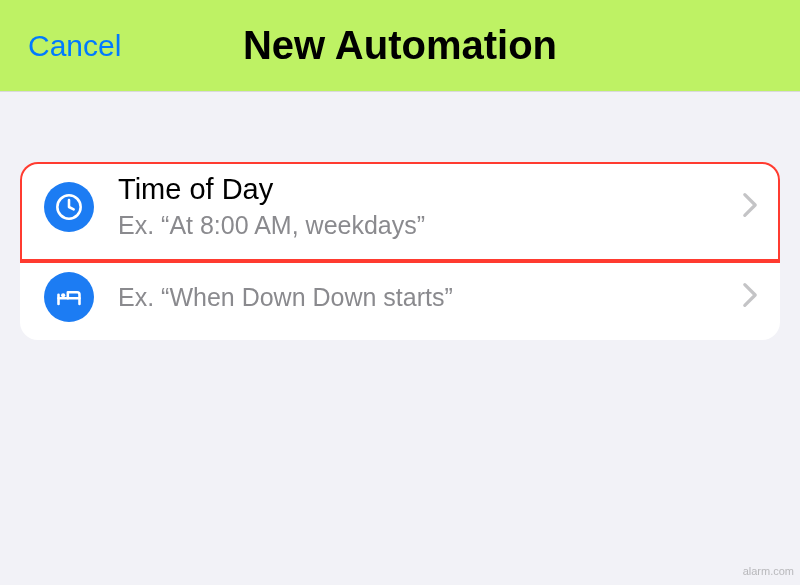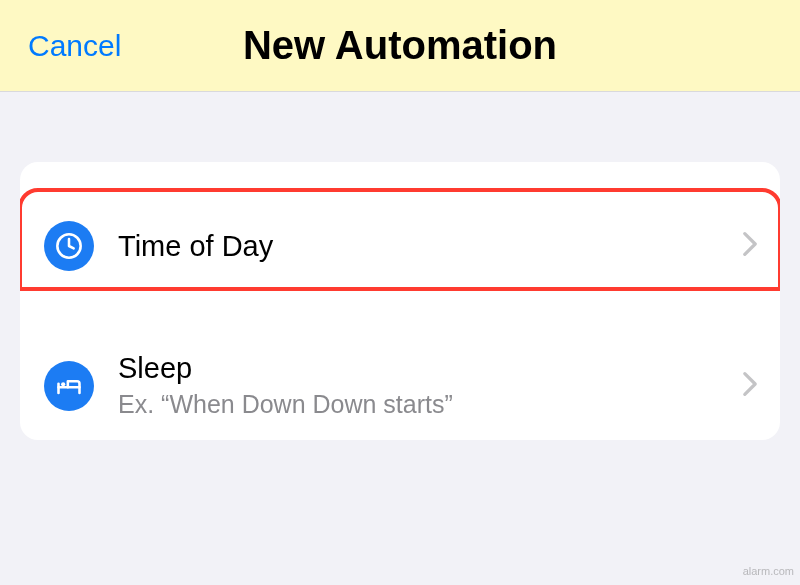--- a/index.html
+++ b/index.html
@@ -12,21 +12,21 @@
       background: #f2f2f7;
       width: 800px;
       height: 585px;
       position: relative;
       overflow: hidden;
     }
     .nav-bar {
       display: flex;
       align-items: center;
       height: 92px;
-      background: #fef9c3;
+      background: #bef264;
       border-bottom: 1px solid #d9d9dc;
       position: relative;
     }
     .cancel-btn {
       color: #007aff;
       font-size: 30px;
       font-weight: 400;
       padding-left: 28px;
       cursor: pointer;
     }
@@ -42,23 +42,22 @@
       padding: 70px 20px 20px 20px;
     }
     .group {
       background: #fff;
       border-radius: 18px;
       overflow: hidden;
     }
     .item {
       display: flex;
       align-items: center;
-      padding: 31px 22px 18px 24px;
+      padding: 9px 22px 18px 24px;
       position: relative;
-      margin-top: 28px;
     }
     .item.highlighted {
       outline: 4px solid #ff3b30;
       outline-offset: -2px;
       border-radius: 18px 18px 0 0;
       z-index: 1;
     }
     .separator {
       height: 1px;
       background: #e1e1e3;
@@ -127,20 +126,21 @@
 
     <div class="item highlighted">
       <div class="icon-wrap">
         <svg viewBox="0 0 24 24" fill="none" stroke="#fff" stroke-width="2.2" stroke-linecap="round" stroke-linejoin="round">
           <circle cx="12" cy="12" r="10"></circle>
           <polyline points="12 6 12 12 16 14"></polyline>
         </svg>
       </div>
       <div class="text-block">
         <div class="item-title">Time of Day</div>
+        <div class="item-subtitle">Ex. “At 8:00 AM, weekdays”</div>
       </div>
       <div class="chevron">
         <svg viewBox="0 0 12 20" fill="none" stroke="currentColor" stroke-width="2.5" stroke-linecap="round" stroke-linejoin="round">
           <polyline points="2 2 10 10 2 18"></polyline>
         </svg>
       </div>
     </div>
 
     <div class="separator"></div>
 
@@ -150,21 +150,20 @@
     <div class="item">
       <div class="icon-wrap">
         <svg viewBox="0 0 24 24" fill="none" stroke="#fff" stroke-width="2.2" stroke-linecap="round" stroke-linejoin="round">
           <path d="M3 18v-8"></path>
           <path d="M3 13h18v5"></path>
           <path d="M21 13v-3a2 2 0 0 0-2-2h-8v5"></path>
           <circle cx="7" cy="10.5" r="1.8" fill="#fff" stroke="none"></circle>
         </svg>
       </div>
       <div class="text-block">
-        <div class="item-title">Sleep</div>
         <div class="item-subtitle">Ex. “When Down Down starts”</div>
       </div>
       <div class="chevron">
         <svg viewBox="0 0 12 20" fill="none" stroke="currentColor" stroke-width="2.5" stroke-linecap="round" stroke-linejoin="round">
           <polyline points="2 2 10 10 2 18"></polyline>
         </svg>
       </div>
     </div>
 
   </div>

